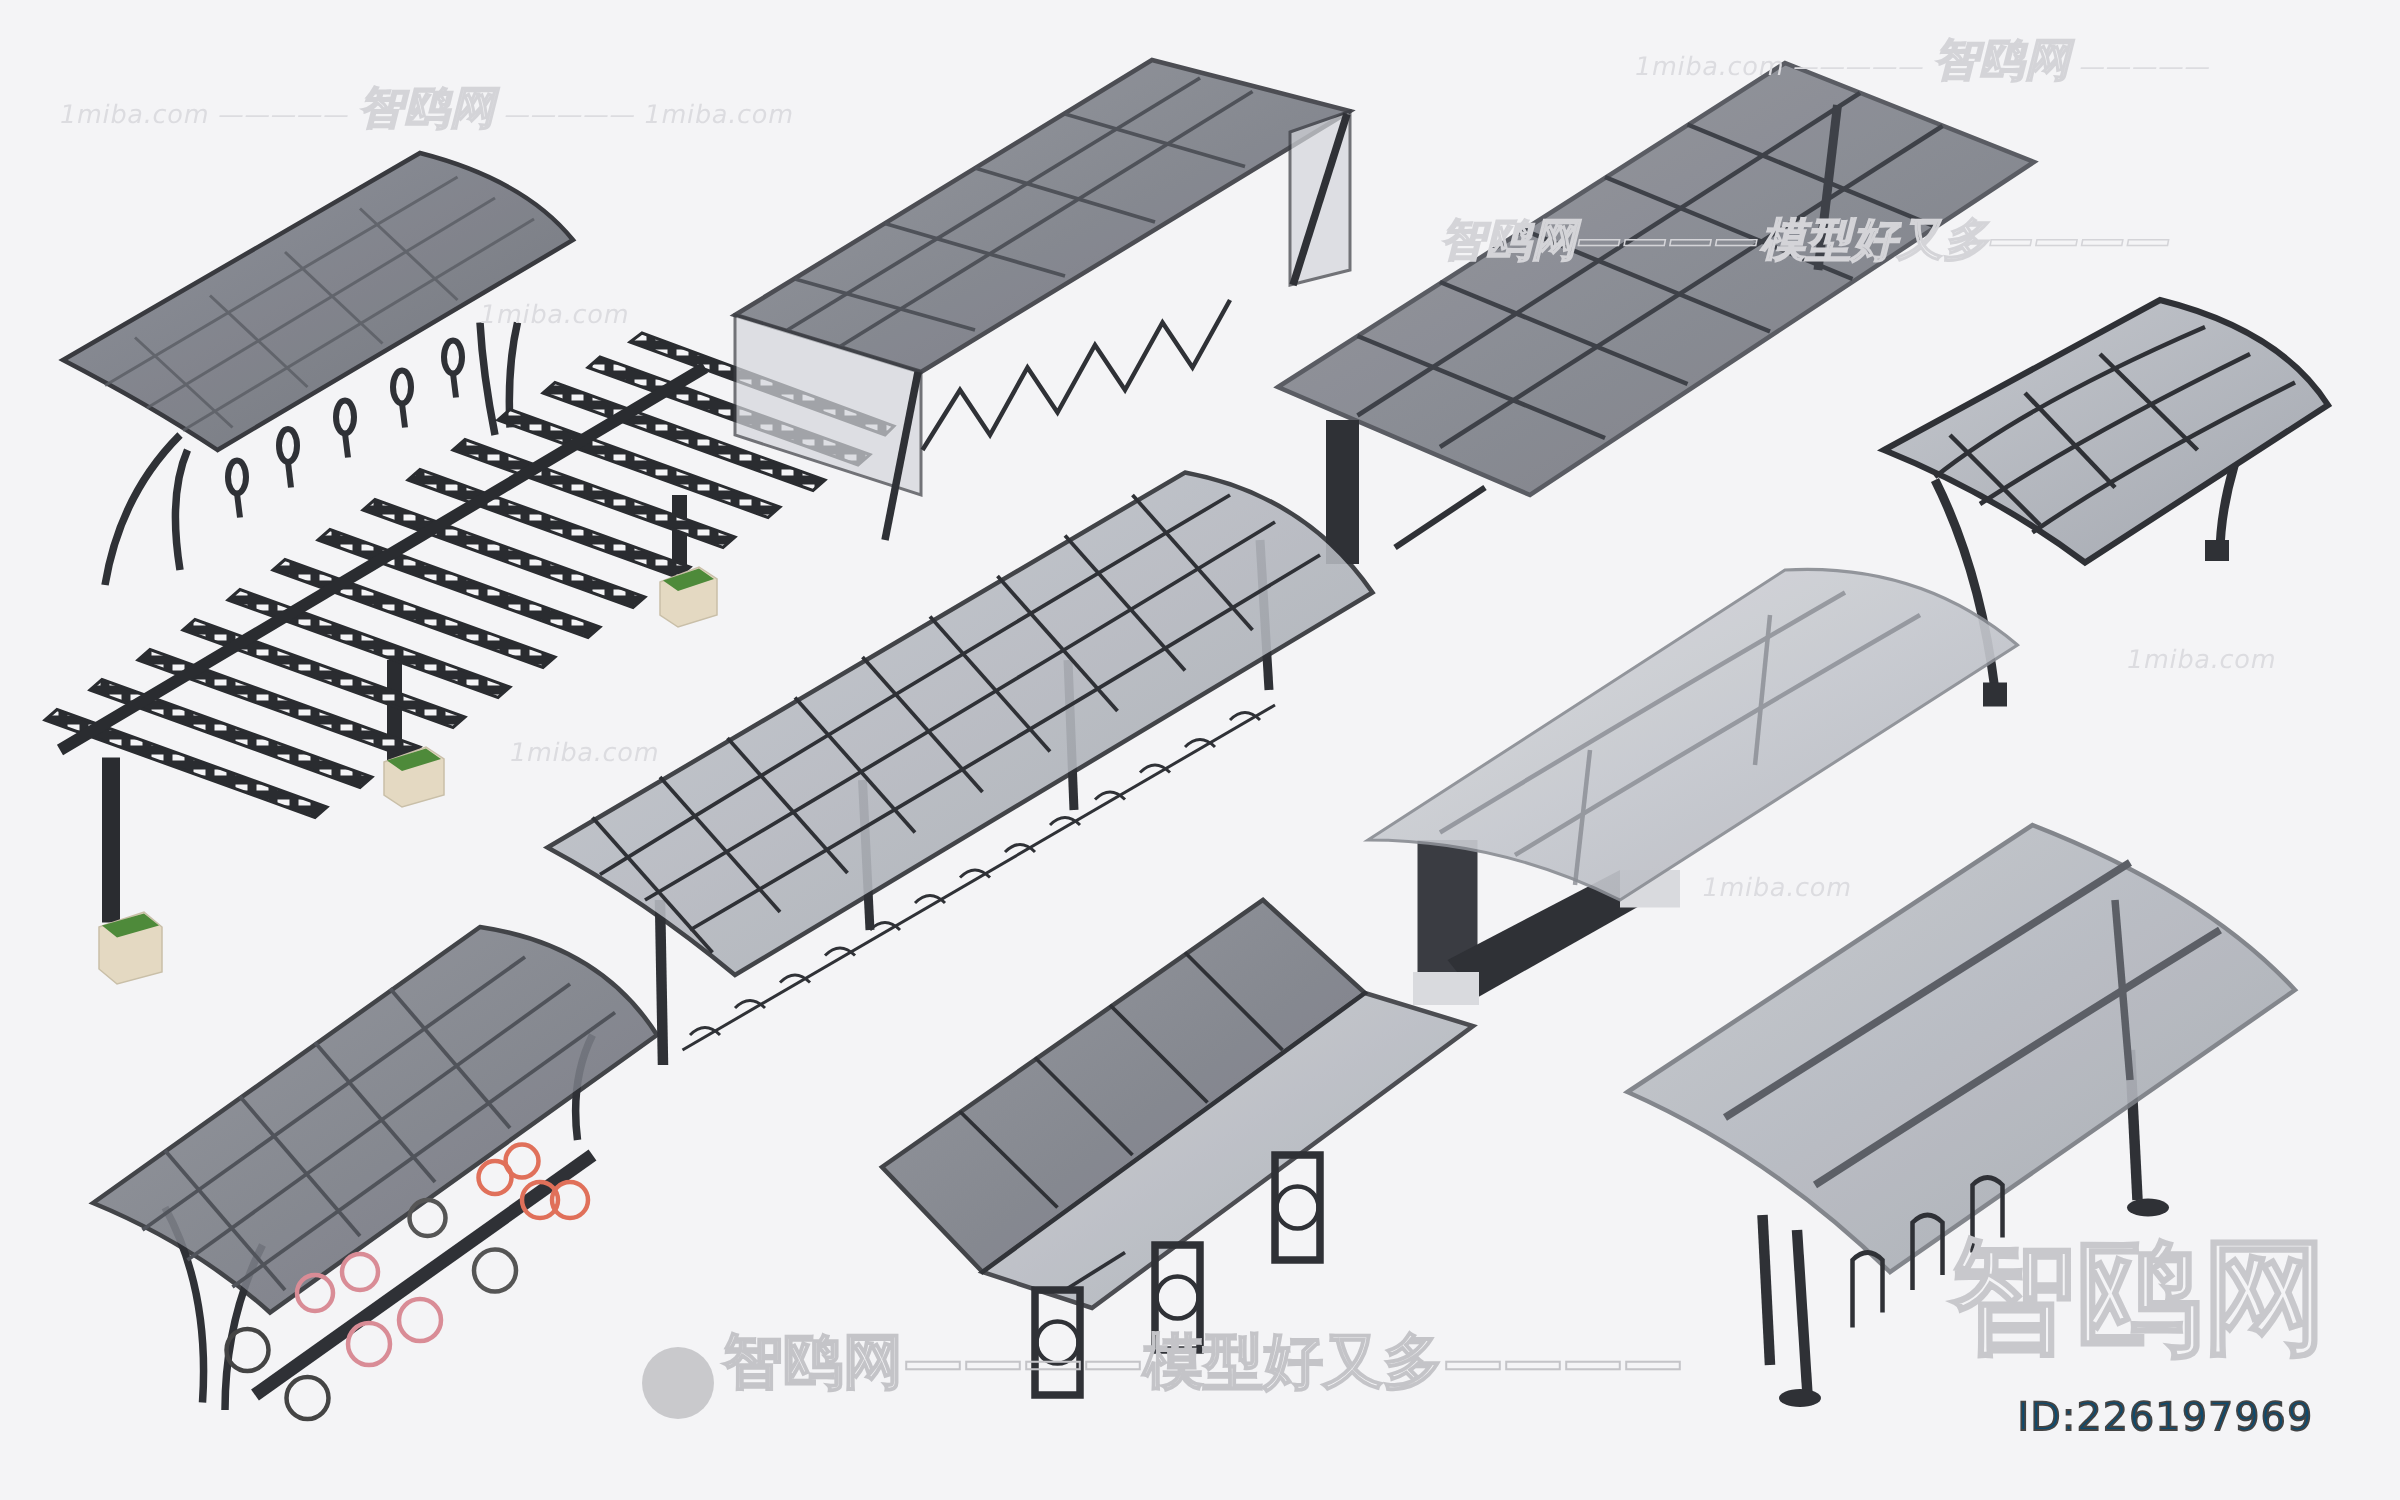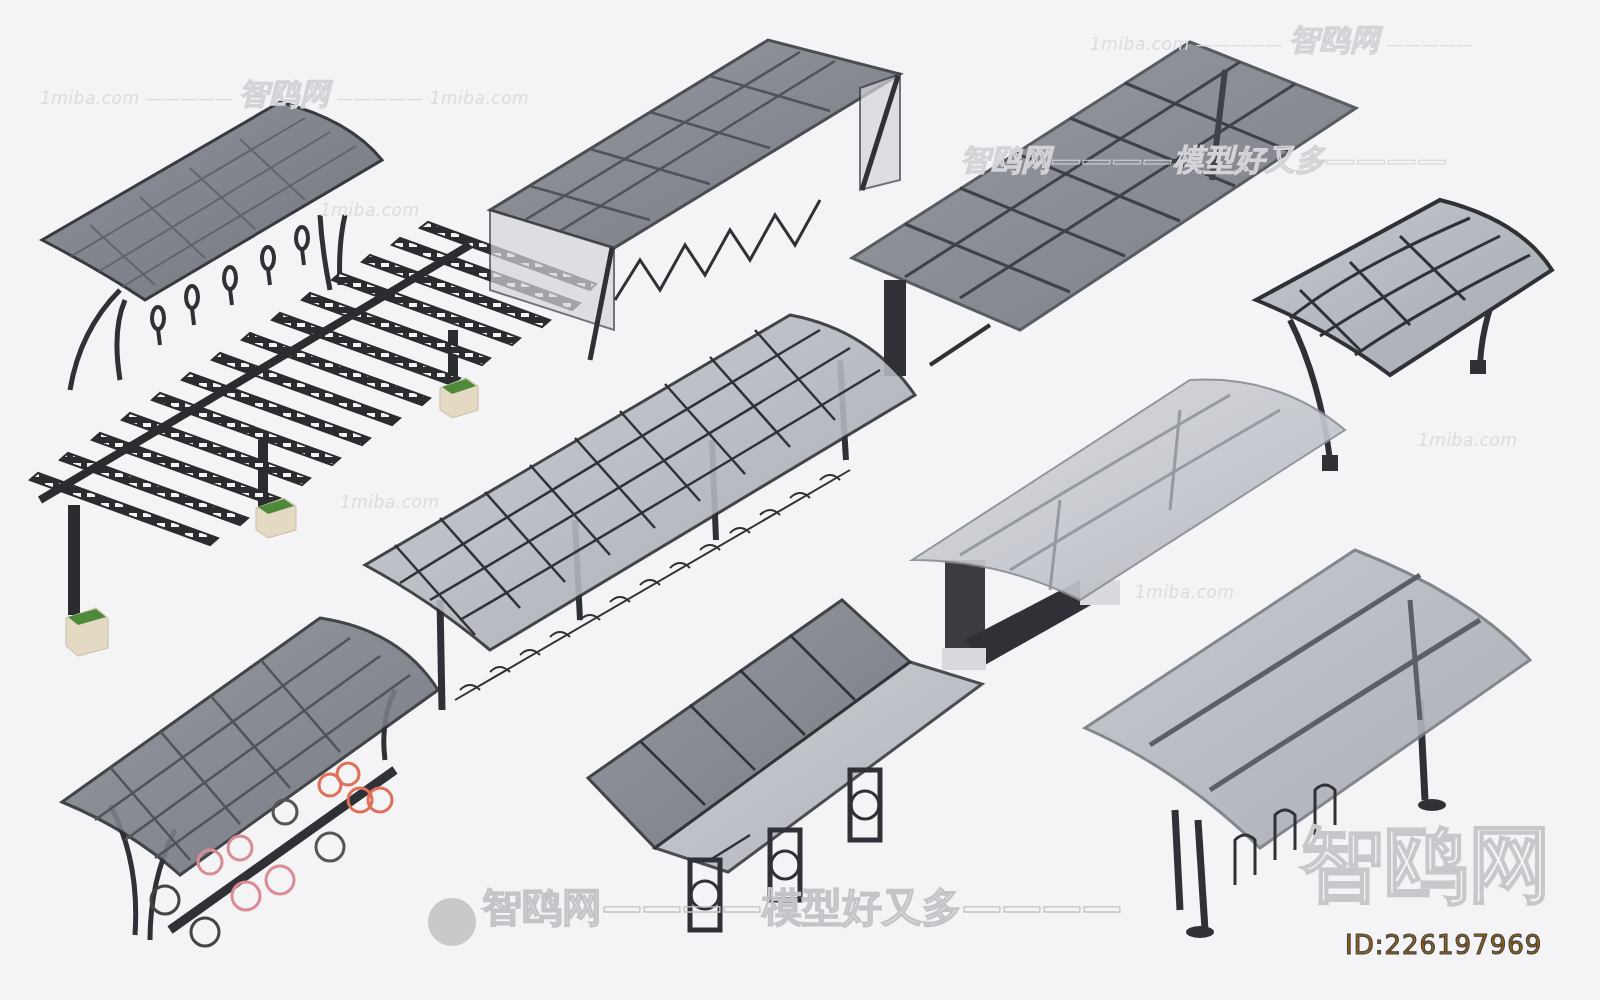--- a/index.html
+++ b/index.html
@@ -3,21 +3,21 @@
 <meta charset="utf-8">
 <style>
   html, body { margin:0; padding:0; }
   body { width:1600px; height:1000px; overflow:hidden; background:#f4f4f6; position:relative; font-family:"DejaVu Sans", sans-serif; }
   .scene { position:absolute; left:0; top:0; width:1600px; height:1000px; }
   .wm { position:absolute; color:#dcdce0; font-size:17px; white-space:nowrap; letter-spacing:0.5px;font-style:italic; }
   .wm-cn { color:transparent; -webkit-text-stroke:1px #d4d4d8; font-size:30px; font-weight:bold; }
   .wm-big { color:transparent; -webkit-text-stroke:1.5px #c8c8cc; font-size:84px; font-weight:bold; position:absolute; }
   .wm-bottom { position:absolute; left:430px; top:880px; font-size:40px; color:transparent; -webkit-text-stroke:1.3px #c4c4c8; white-space:nowrap; font-weight:bold; }
   .wm-logo { position:absolute; left:428px; top:898px; width:48px; height:48px; border-radius:50%; background:#c9c9cc; }
-  .id-label { position:absolute; left:1345px; top:930px; font-size:26px; color:#a16207; -webkit-text-stroke:1.2px #444; letter-spacing:1px; font-family:"DejaVu Sans", sans-serif; }
+  .id-label { position:absolute; left:1345px; top:930px; font-size:26px; color:#0c4a6e; -webkit-text-stroke:1.2px #444; letter-spacing:1px; font-family:"DejaVu Sans", sans-serif; }
 </style>
 </head>
 <body>
 
 <svg class="scene" viewBox="0 0 1600 1000" xmlns="http://www.w3.org/2000/svg">
   <defs>
     <linearGradient id="glass" x1="0" y1="0" x2="1" y2="1">
       <stop offset="0" stop-color="#8b8e96"></stop>
       <stop offset="1" stop-color="#6d7079"></stop>
     </linearGradient>
@@ -244,21 +244,21 @@
       <line x1="1410" y1="600" x2="1420" y2="720"></line>
     </g>
     <g stroke="#2f3136" stroke-width="3" fill="none">
       <path d="M1235 885 L1235 840 Q1245 830 1255 840 L1255 875"></path>
       <path d="M1275 860 L1275 815 Q1285 805 1295 815 L1295 850"></path>
       <path d="M1315 835 L1315 790 Q1325 780 1335 790 L1335 825"></path>
     </g>
   </g>
 </svg>
 
-<div class="wm" style="left:40px; top:74px;">
+<div class="wm" style="left:40px; top:52px;">
   <span>1miba.com</span>
   <span>—————</span>
   <span class="wm-cn">智鸥网</span>
   <span>—————</span>
   <span>1miba.com</span>
 </div>
 
 <div class="wm" style="left:1090px; top:20px;">
   <span>1miba.com</span>
   <span>—————</span>

